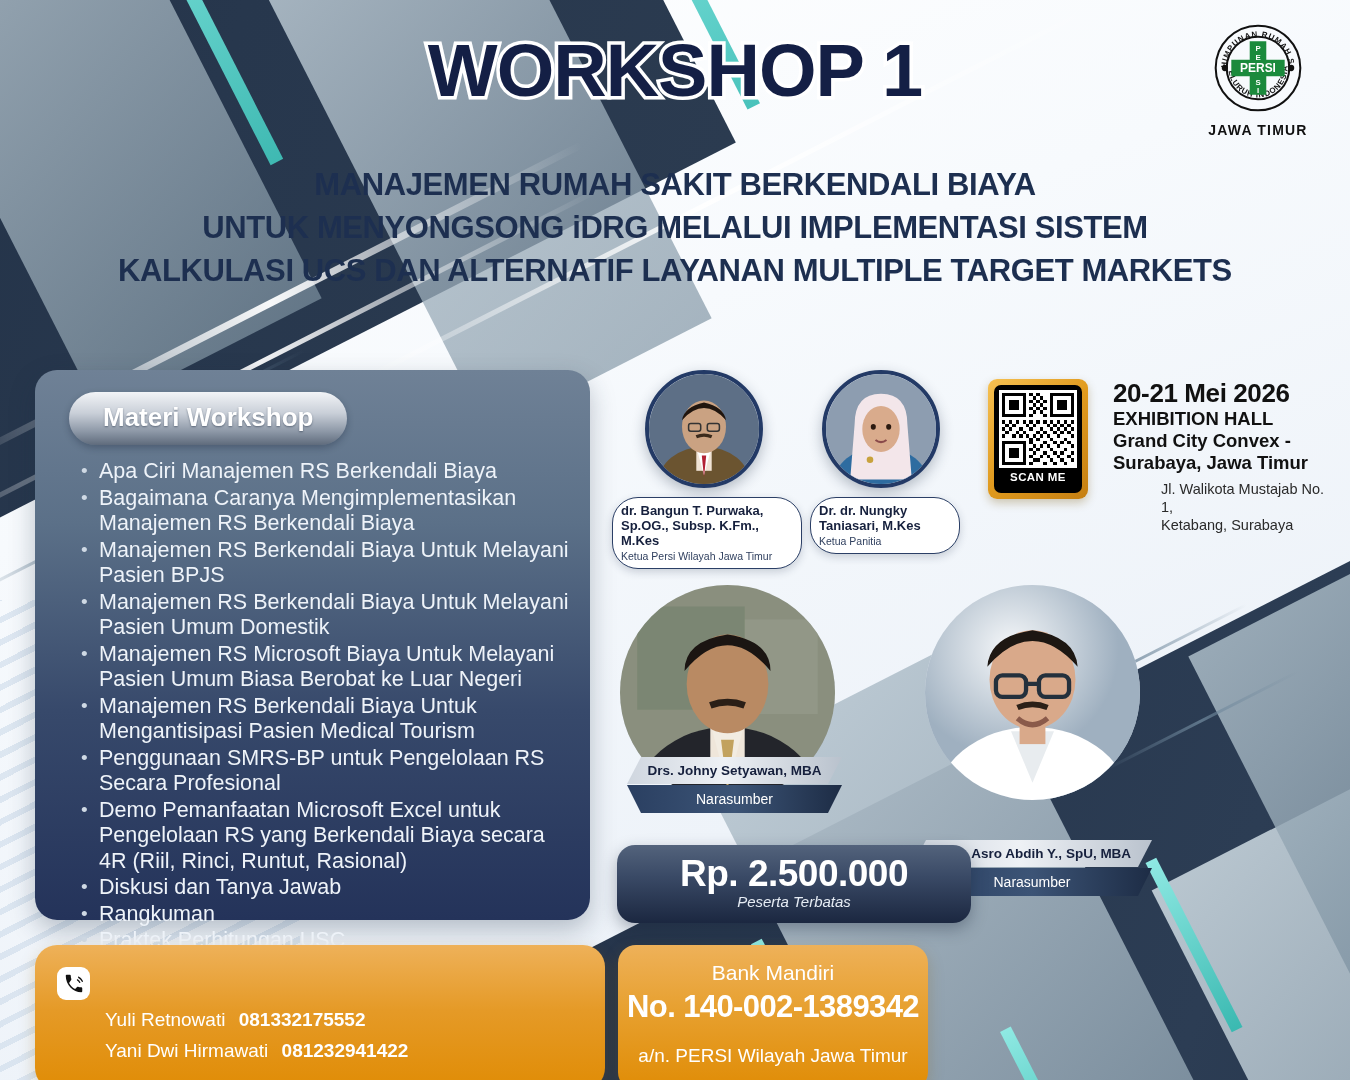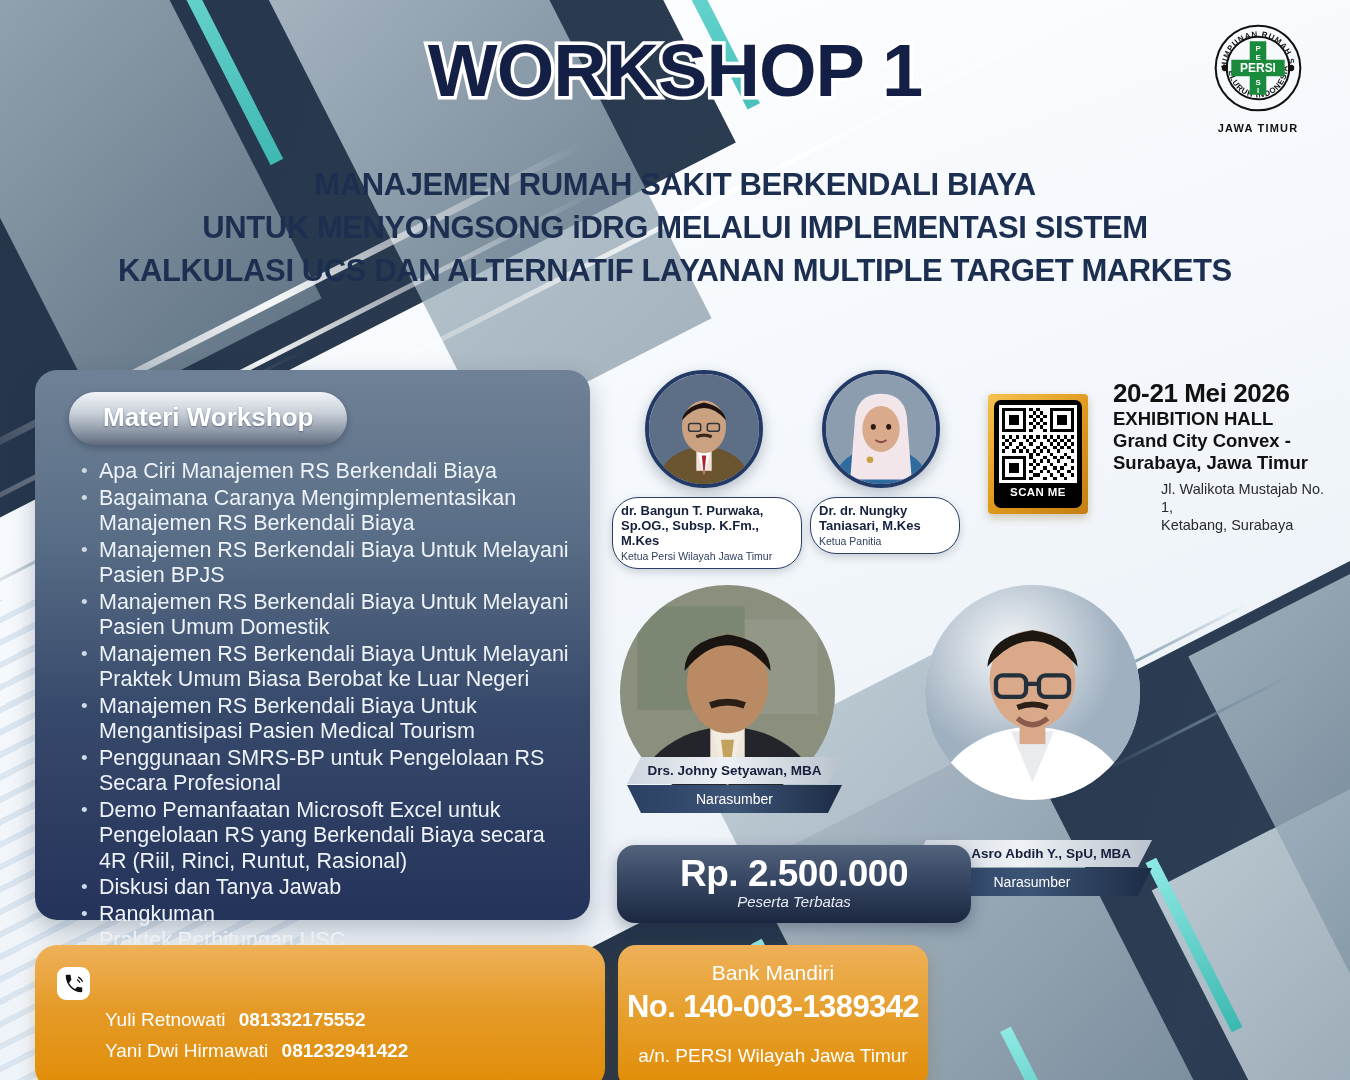--- a/index.html
+++ b/index.html
@@ -130,21 +130,21 @@
     position:absolute; top:163px; left:0; width:1350px;
     text-align:center; z-index:6;
     color:#1d2f50;
     font-size:31px; font-weight:800; line-height:43px;
     letter-spacing:-.4px;
   }
   .subtitle div { white-space:nowrap; }
 
   
   .logo { position:absolute; top:22px; right:32px; z-index:7; text-align:center; width:120px; }
-  .logo-jatim { font-size:11px; font-weight:700; letter-spacing:1.2px; color:#111; margin-top:4px; }
+  .logo-jatim { font-size:14px; font-weight:700; letter-spacing:1.2px; color:#111; margin-top:4px; }
 
   
   .materi {
     position:absolute; left:35px; top:370px;
     width:555px; height:550px;
     border-radius:22px;
     background:linear-gradient(180deg,#6f8196 0%,#5b7088 28%,#37496b 62%,#24335a 100%);
     box-shadow:0 10px 26px rgba(30,45,70,.28);
     z-index:5;
     padding:18px 20px 10px 20px;
@@ -215,23 +215,23 @@
     color:#ffffff; font-size:14px;
     padding:6px 10px;
     clip-path:polygon(0 0,100% 0,calc(100% - 14px) 100%,14px 100%);
     margin-top:1px;
   }
   .b1 { left:627px; top:757px; width:215px; }
   .b2 { left:912px; top:795px; width:240px;margin-top:45px; }
 
   
   .qr-wrap {
-    position:absolute; left:988px; top:394px;
+    position:absolute; left:988px; top:379px;
     width:100px; height:120px;
-    border-radius:4px;
+    border-radius:9px;
     background:linear-gradient(135deg,#f6c152 0%,#e09a1e 50%,#c57f12 100%);
     padding:6px; z-index:6;
     box-shadow:0 4px 10px rgba(120,85,10,.3);
   }
   .qr-inner {
     width:100%; height:100%;
     background:#000; border-radius:7px;
     padding:5px 5px 0 5px;
     display:flex; flex-direction:column; align-items:center;
   }
@@ -354,21 +354,21 @@
     <div class="logo-jatim">JAWA TIMUR</div>
   </div>
 
   <div class="materi">
     <div class="materi-pill">Materi Workshop</div>
     <ul>
       <li>Apa Ciri Manajemen RS Berkendali Biaya</li>
       <li>Bagaimana Caranya Mengimplementasikan Manajemen RS Berkendali Biaya</li>
       <li>Manajemen RS Berkendali Biaya Untuk Melayani Pasien BPJS</li>
       <li>Manajemen RS Berkendali Biaya Untuk Melayani Pasien Umum Domestik</li>
-      <li>Manajemen RS Berkendali Biaya Untuk Melayani Praktek Umum Biasa Berobat ke Luar Negeri</li>
+      <li>Manajemen RS Microsoft Biaya Untuk Melayani Pasien Umum Biasa Berobat ke Luar Negeri</li>
       <li>Manajemen RS Berkendali Biaya Untuk Mengantisipasi Pasien Medical Tourism</li>
       <li>Penggunaan SMRS-BP untuk Pengelolaan RS Secara Profesional</li>
       <li>Demo Pemanfaatan Microsoft Excel untuk Pengelolaan RS yang Berkendali Biaya secara 4R (Riil, Rinci, Runtut, Rasional)</li>
       <li>Diskusi dan Tanya Jawab</li>
       <li>Rangkuman</li>
       <li>Praktek Perhitungan USC</li>
     </ul>
   </div>
 
   <div class="portrait p1">
@@ -606,17 +606,17 @@
       <span class="num">081332175552</span>
     </div>
     <div class="info-line">
       <span class="nm2">Yani Dwi Hirmawati</span>
       <span class="num">081232941422</span>
     </div>
   </div>
 
   <div class="bank-card">
     <div class="bank-name">Bank Mandiri</div>
-    <div class="bank-no">No. 140-003-1389342</div>
+    <div class="bank-no">No. 140-002-1389342</div>
     <div class="bank-an">a/n. PERSI Wilayah Jawa Timur</div>
   </div>
 
 </div>
 
 </body></html>

